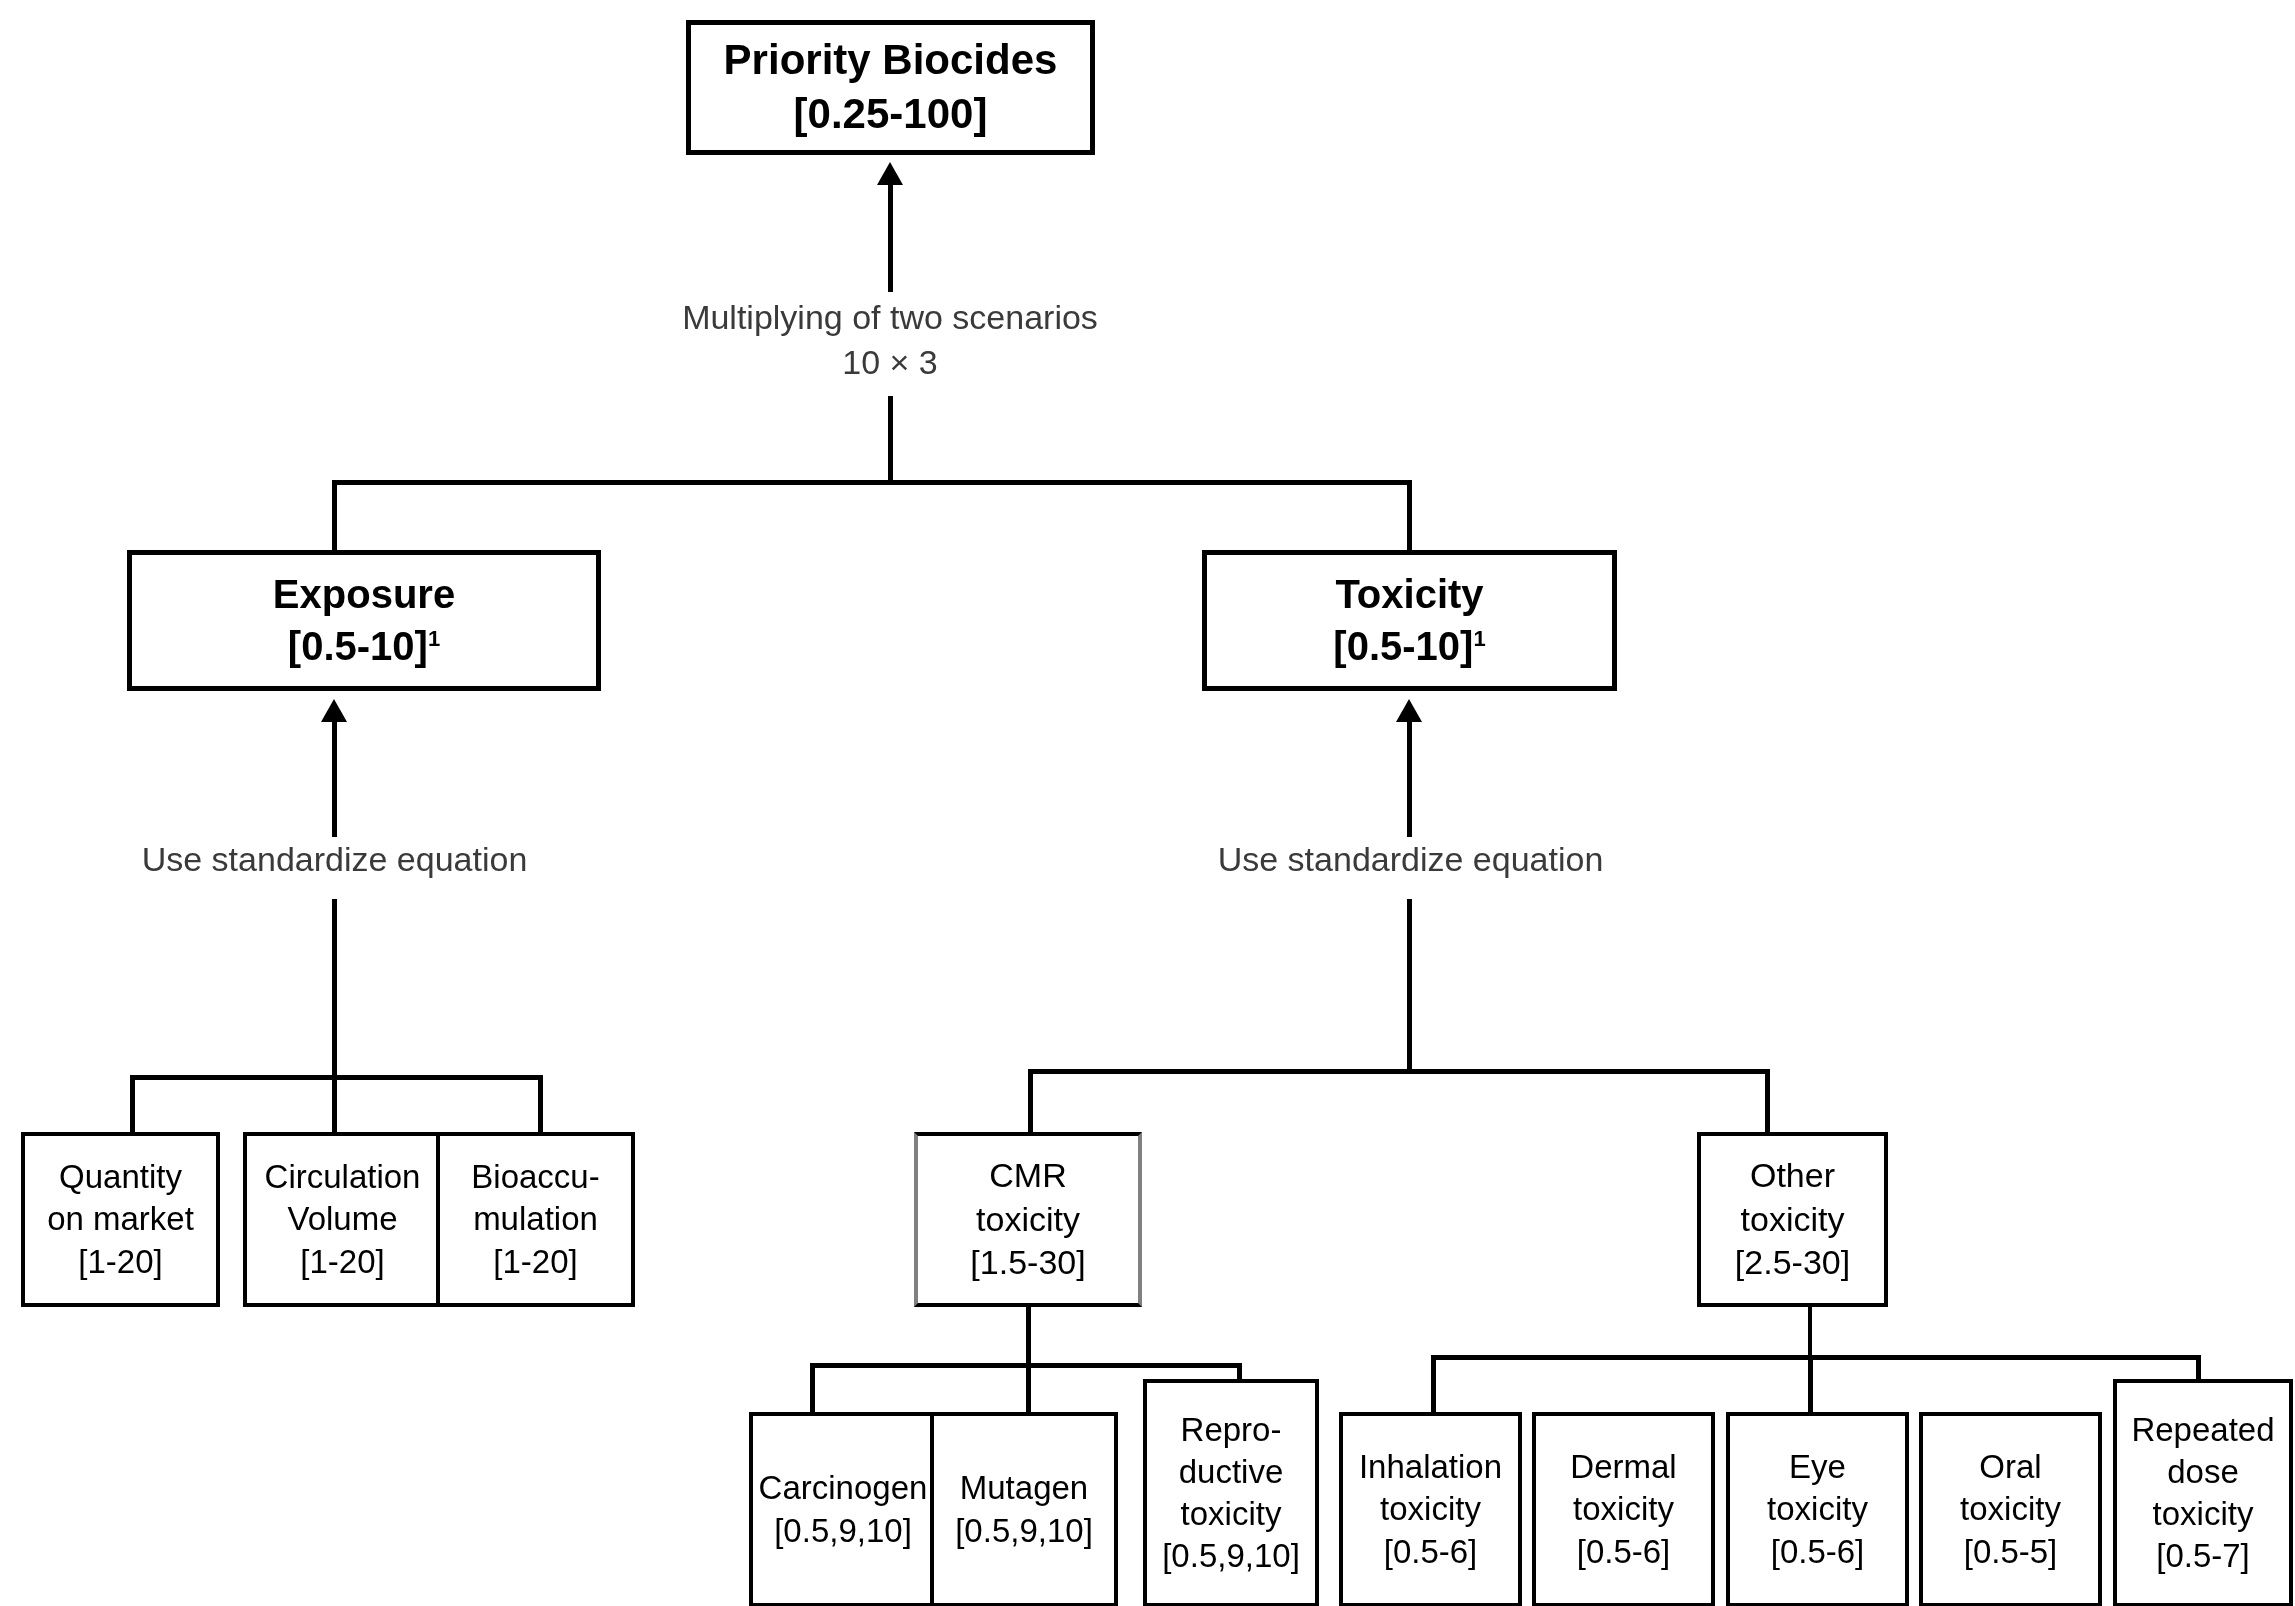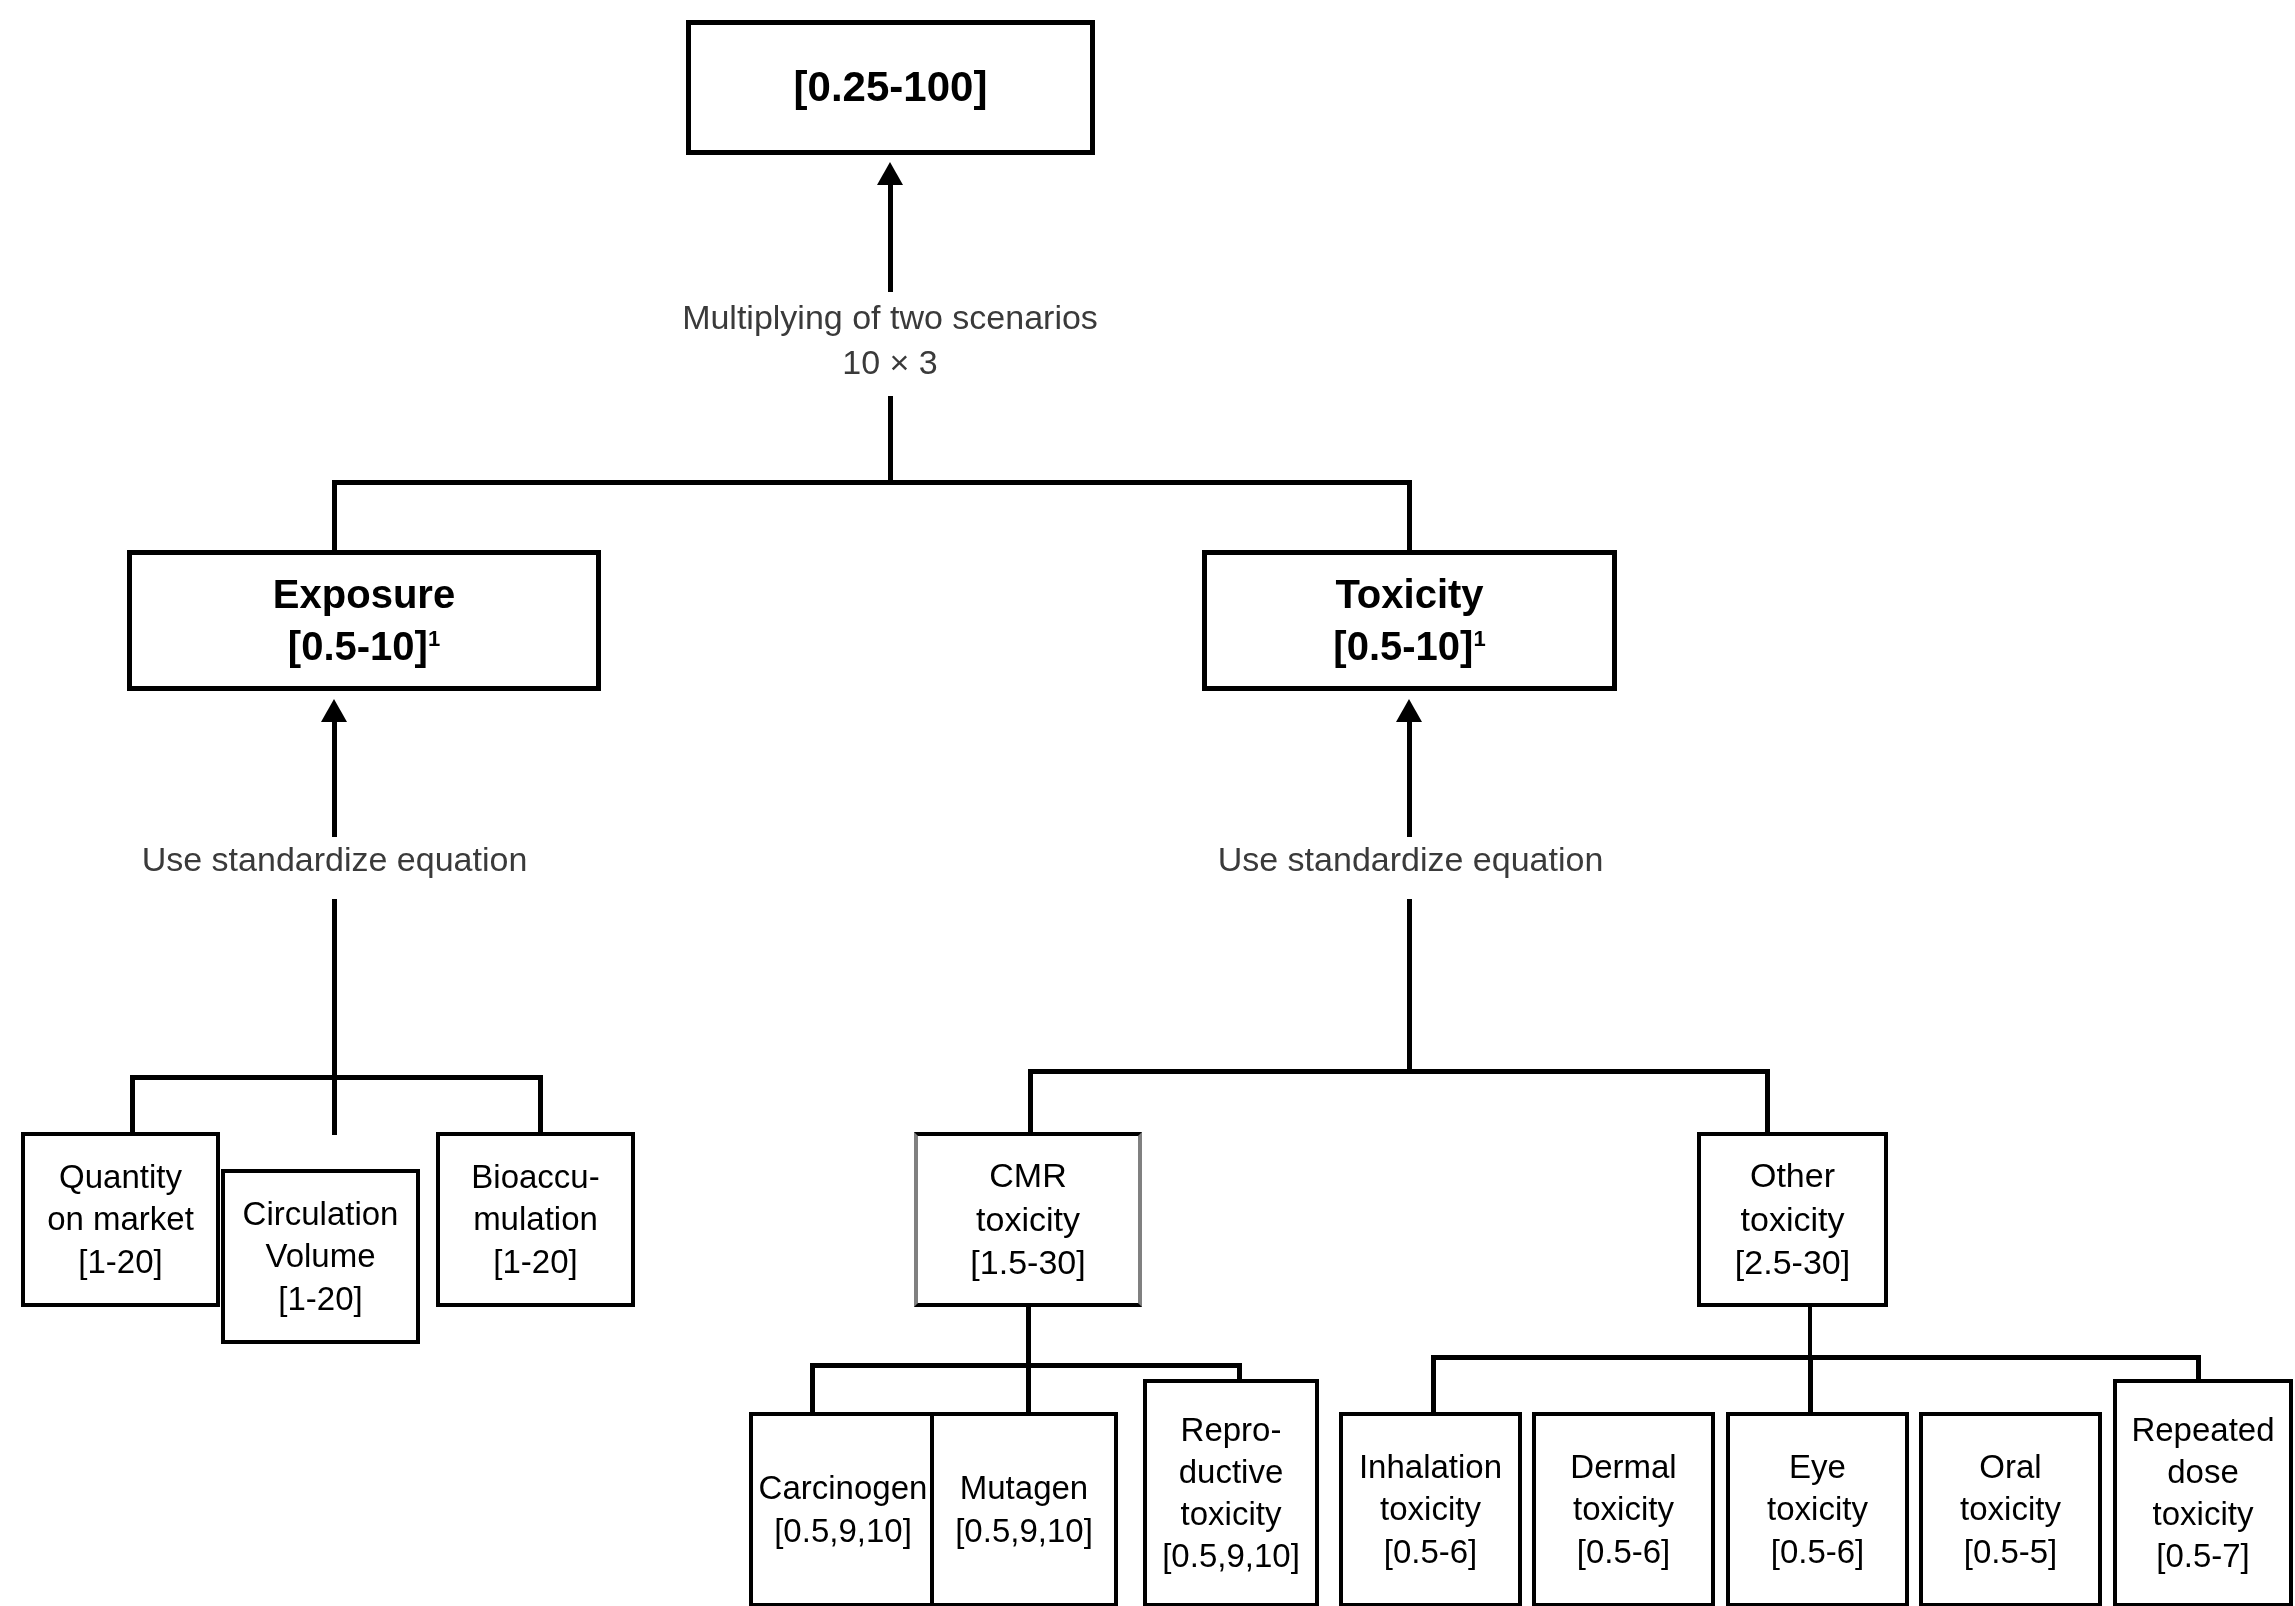--- a/index.html
+++ b/index.html
@@ -101,20 +101,21 @@
     white-space: nowrap;
   }
   .edge-label .ln { display: block; }
 </style>
 </head>
 <body>
 
 <div id="canvas">
 
   <div class="node root" style="left:686px; top:19.5px; width:409px; height:135px;">
+    <span class="ln">Priority Biocides</span>
     <span class="ln">[0.25-100]</span>
   </div>
 
   <div class="arrow" style="left:877px; top:162px;"></div>
 
   <div class="vline" style="left:888px; top:185px; height:107px;"></div>
 
   <div class="edge-label" style="left:624px; top:295px; width:532px;">
     <span class="ln">Multiplying of two scenarios</span>
     <span class="ln">10 × 3</span>
@@ -144,21 +145,21 @@
   <div class="vline" style="left:130px; top:1075px; height:60px;"></div>
   <div class="vline" style="left:538px; top:1075px; height:60px;"></div>
   <div class="vline" style="left:332px; top:1075px; height:60px;"></div>
 
   <div class="node leaf" style="left:21px; top:1132px; width:199px; height:175px;">
     <span class="ln">Quantity</span>
     <span class="ln">on market</span>
     <span class="ln">[1-20]</span>
   </div>
 
-  <div class="node leaf" style="left:221px; top:1132px; width:199px; height:175px;margin-top:37px;">
+  <div class="node leaf" style="left:243px; top:1132px; width:199px; height:175px;">
     <span class="ln">Circulation</span>
     <span class="ln">Volume</span>
     <span class="ln">[1-20]</span>
   </div>
 
   <div class="node leaf" style="left:436px; top:1132px; width:199px; height:175px;">
     <span class="ln">Bioaccu-</span>
     <span class="ln">mulation</span>
     <span class="ln">[1-20]</span>
   </div>

